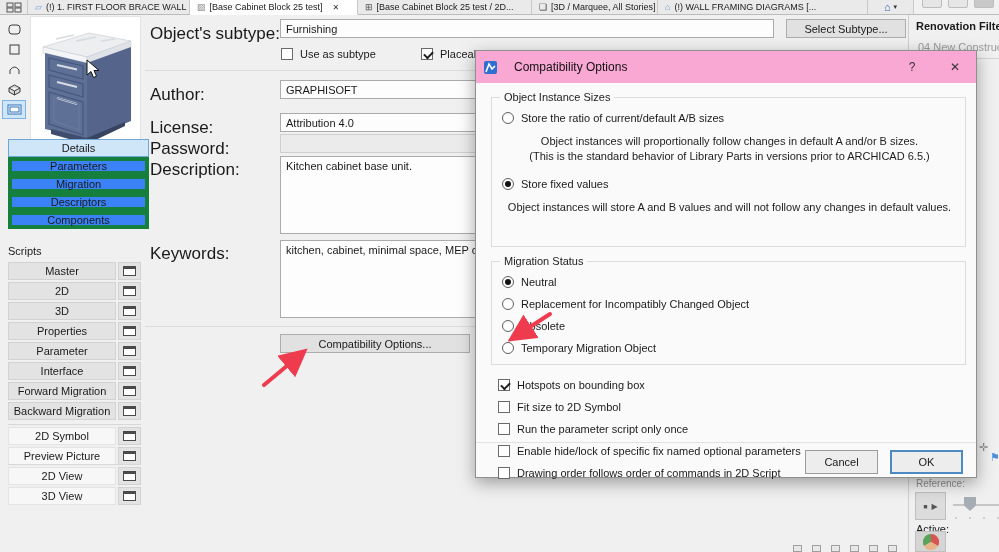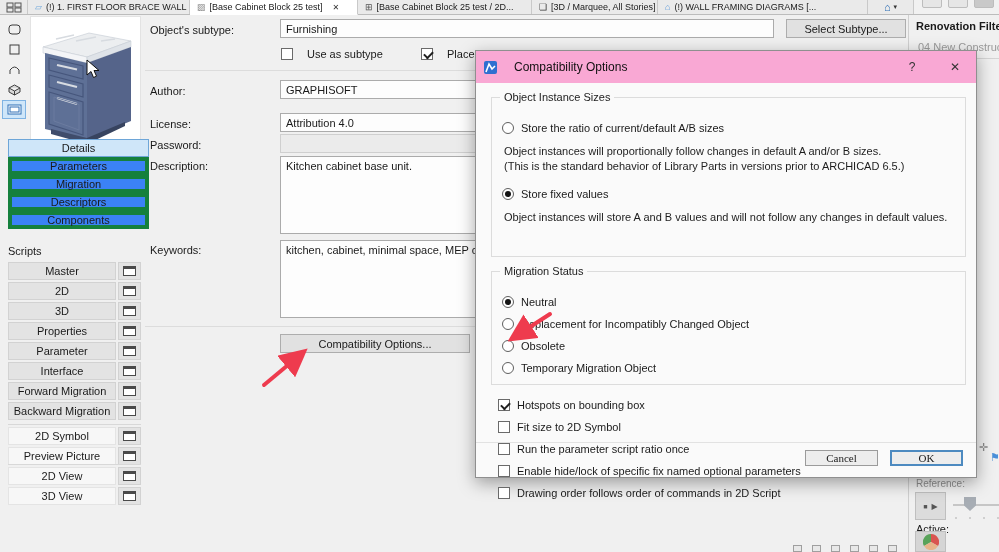--- a/index.html
+++ b/index.html
@@ -49,27 +49,27 @@
   #views-group { top:464px; border-top:1px solid #d8d8d8; padding-top:2px; }
   .scriptrow { display:flex; gap:2px; height:18px; }
   .scriptrow .lbl { flex:1; background:#e3e3e3; border:1px solid #d2d2d2; font-size:11px;
                     display:flex; align-items:center; justify-content:center; }
   .scriptrow.white .lbl { background:#f7f7f7; border-color:#e4e4e4; }
   .scriptrow .winbtn { width:23px; background:#e3e3e3; border:1px solid #d2d2d2;
                        display:flex; align-items:center; justify-content:center; }
   .win-glyph { width:13px; height:10px; background:#fff; border:1px solid #4a4a4a; border-top:3px solid #4a4a4a; }
 
   
-  .flabel { position:absolute; font-size:11px; color:#1a1a1a; }
+  .flabel { position:absolute; font-size:17px; color:#1a1a1a; }
   .field { position:absolute; height:19px; background:#fdfdfd; border:1px solid #ababab;
            font-size:11px; padding:0 5px; color:#1a1a1a; font-family:"Liberation Sans",sans-serif; }
   .field:disabled { background:#ebebeb; border-color:#cfcfcf; }
   textarea.field { resize:none; padding-top:3px; line-height:13px; overflow:hidden; }
   .hr { position:absolute; height:1px; background:#dcdcdc; }
-  .cbrow { position:absolute; display:flex; align-items:center; gap:14px; font-size:11px; }
+  .cbrow { position:absolute; display:flex; align-items:center; gap:7px; font-size:11px; }
   .cb { width:12px; height:12px; background:#fff; border:1px solid #6a6a6a; position:relative; flex:none; }
   .cb.checked::after { content:""; position:absolute; left:2px; top:2px; width:7px; height:4px;
                        border-left:2px solid #1f1f1f; border-bottom:2px solid #1f1f1f; transform:rotate(-45deg); }
   .rb { width:12px; height:12px; background:#fff; border:1px solid #5f5f5f; border-radius:50%;
         position:relative; flex:none; }
   .rb.checked::after { content:""; position:absolute; left:2px; top:2px; width:6px; height:6px;
                        border-radius:50%; background:#141414; }
   .pushbtn { position:absolute; background:#e1e1e1; border:1px solid #adadad; font-size:11px;
              display:flex; align-items:center; justify-content:center; color:#1a1a1a; }
 
@@ -99,30 +99,30 @@
   .bicon { width:9px; height:7px; border:1px solid #9f9f9f; background:#e8e8e8; }
 
   
   #dialog { position:absolute; left:475px; top:50px; width:502px; height:428px;
             background:#fafafa; border:1px solid #8f8f8f;
             box-shadow:0 5px 16px rgba(0,0,0,.35); z-index:5; font-size:11px; }
   #dlg-title { height:26px; display:flex; align-items:center; padding:16px 8px; gap:17px; background:#f9a8d4; }
   #dlg-title .ttl { flex:1; font-size:12px; color:#111; }
   #dlg-help, #dlg-close { width:26px; text-align:center; font-size:12px; color:#333; }
   .group { position:relative; margin:14px 12px 0 15px; width:475px;
-           border:1px solid #dcdcdc; padding:24px 10px 10px 10px; }
+           border:1px solid #dcdcdc; padding:14px 10px 10px 10px;text-align:center; }
   .group .glabel { position:absolute; top:-7px; left:8px; background:#fafafa; padding:0 4px; color:#222; }
   .opt { display:flex; align-items:center; gap:7px; }
   .desc { margin:10px 0 0 2px; line-height:15px; color:#1d1d1d; }
   .gap14 { margin-top:14px; } .gap10 { margin-top:10px; }
   #dlg-checks { margin:14px 0 0 22px; display:flex; flex-direction:column; gap:10px; }
   #dlg-footer { position:absolute; left:0; bottom:0; width:100%; height:35px;
                 border-top:1px solid #e2e2e2; }
-  .dlg-btn { position:absolute; top:7px; width:73px; height:16px; background:#ededed;
-             border:1px solid #9b9b9b; font-size:11px; display:flex; align-items:center; justify-content:center;font-family:Liberation Serif, serif; }
+  .dlg-btn { position:absolute; top:7px; width:73px; height:24px; background:#ededed;
+             border:1px solid #9b9b9b; font-size:11px; display:flex; align-items:center; justify-content:center; }
   #btn-cancel { right:98px; }
   #btn-ok { right:13px; border:2px solid #4d8ac0; }
 
   
   #arrows { position:absolute; left:0; top:0; z-index:9; pointer-events:none; }
 </style>
 </head>
 <body>
 
 <div id="tabbar">
@@ -432,21 +432,21 @@
     <div class="opt">
       <span class="cb checked"></span>
       <span>Hotspots on bounding box</span>
     </div>
     <div class="opt">
       <span class="cb"></span>
       <span>Fit size to 2D Symbol</span>
     </div>
     <div class="opt">
       <span class="cb"></span>
-      <span>Run the parameter script ratio once</span>
+      <span>Run the parameter script only once</span>
     </div>
     <div class="opt">
       <span class="cb"></span>
       <span>Enable hide/lock of specific fix named optional parameters</span>
     </div>
     <div class="opt">
       <span class="cb"></span>
       <span>Drawing order follows order of commands in 2D Script</span>
     </div>
   </div>

